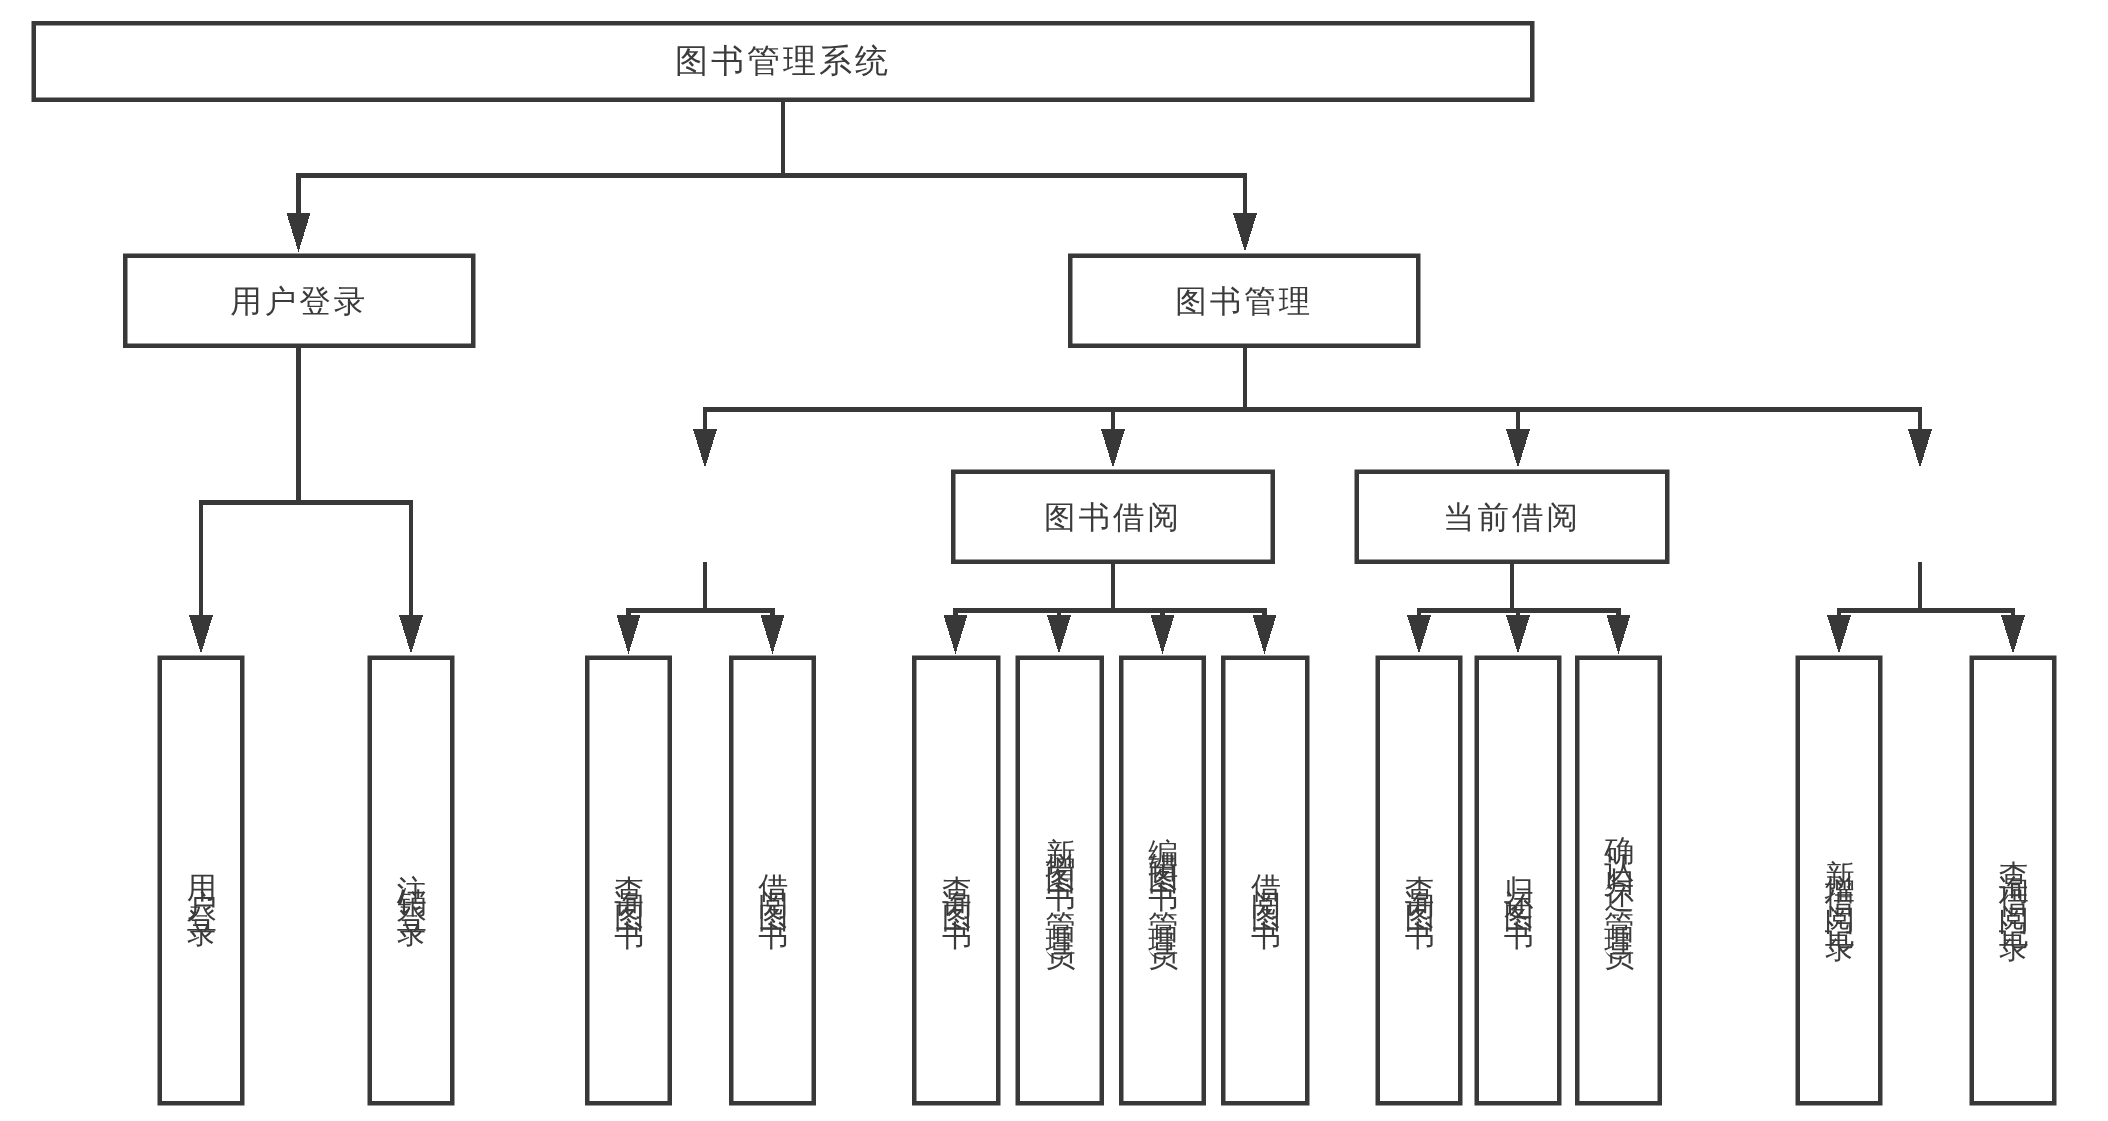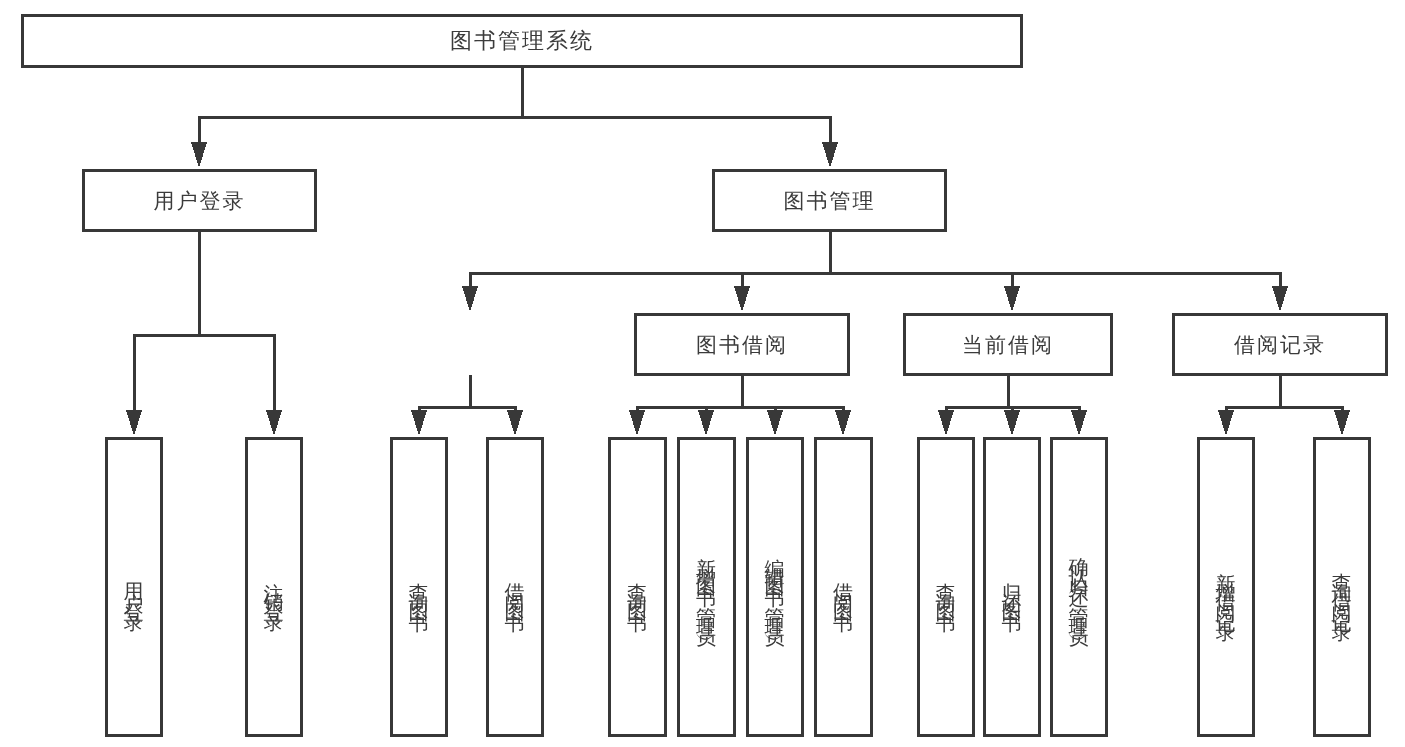--- a/index.html
+++ b/index.html
@@ -142,23 +142,20 @@
   <div class="node h" style="left:712px;top:169px;width:235px;height:63px">
     <span class="label">图书管理</span>
   </div>
 
   <div class="node h" style="left:903px;top:313px;width:210px;height:63px">
     <span class="label">当前借阅</span>
   </div>
   <div class="node h" style="left:634px;top:313px;width:216px;height:63px">
     <span class="label">图书借阅</span>
   </div>
-  <div class="node h" style="left:1172px;top:313px;width:216px;height:63px">
-    <span class="label">借阅记录</span>
-  </div>
 
   <div class="node leaf" style="left:105px;top:437px;width:58px;height:300px">
     <span class="label">用户登录</span>
   </div>
   <div class="node leaf" style="left:245px;top:437px;width:58px;height:300px">
     <span class="label">注销登录</span>
   </div>
 
   <div class="node leaf" style="left:390px;top:437px;width:58px;height:300px">
     <span class="label">查询图书</span>

